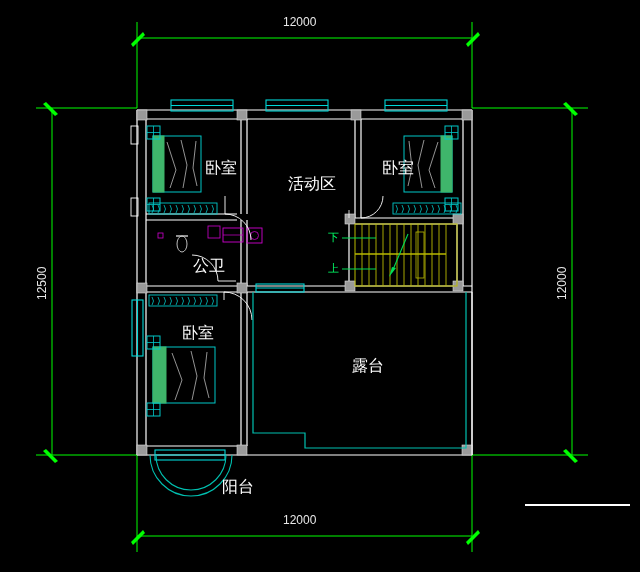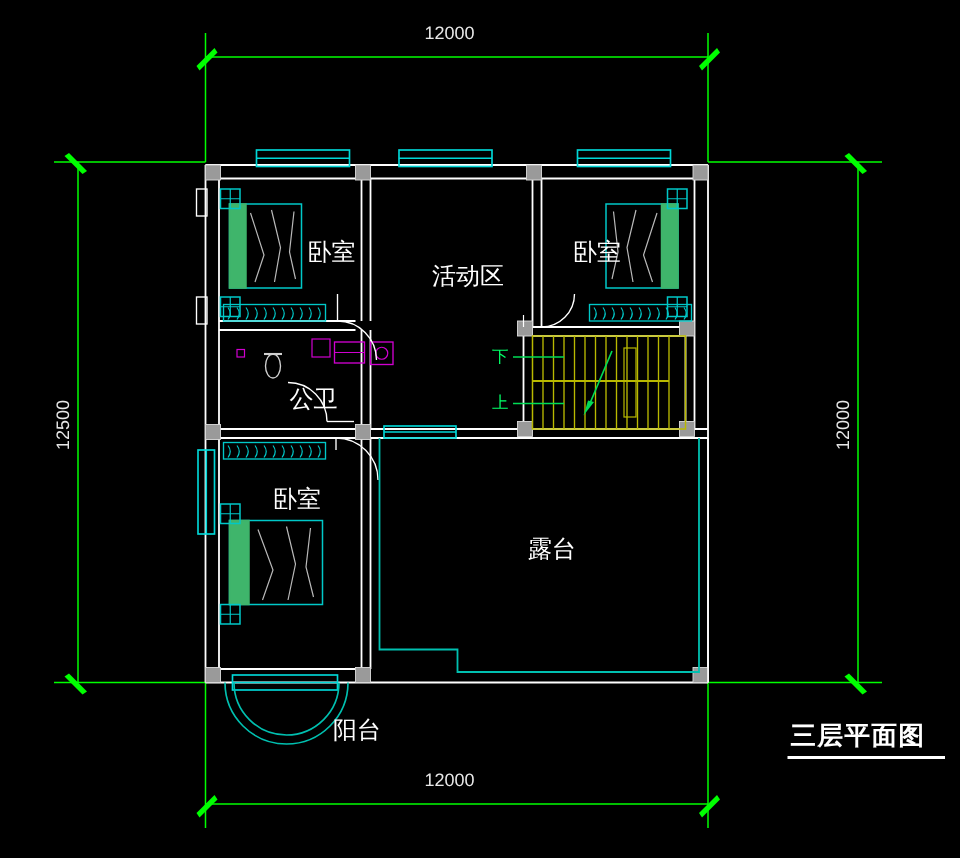--- a/index.html
+++ b/index.html
@@ -269,15 +269,14 @@
   <div class="lbl cn" style="left:288px;top:176px;">活动区</div>
   <div class="lbl cn" style="left:382px;top:160px;">卧室</div>
   <div class="lbl cn" style="left:157px;top:258px;margin-left:36px;">公卫</div>
   <div class="lbl cn" style="left:182px;top:325px;">卧室</div>
   <div class="lbl cn" style="left:352px;top:358px;">露台</div>
   <div class="lbl cn" style="left:178px;top:479px;margin-left:44px;">阳台</div>
 
   <div class="stair-dir cn" style="left:328px;top:232px;">下</div>
   <div class="stair-dir cn" style="left:328px;top:263px;">上</div>
 
-  <div class="title cn" style="left:527px;top:483px;">三层平面图</div>
 
 </div>
 
 </body></html>

